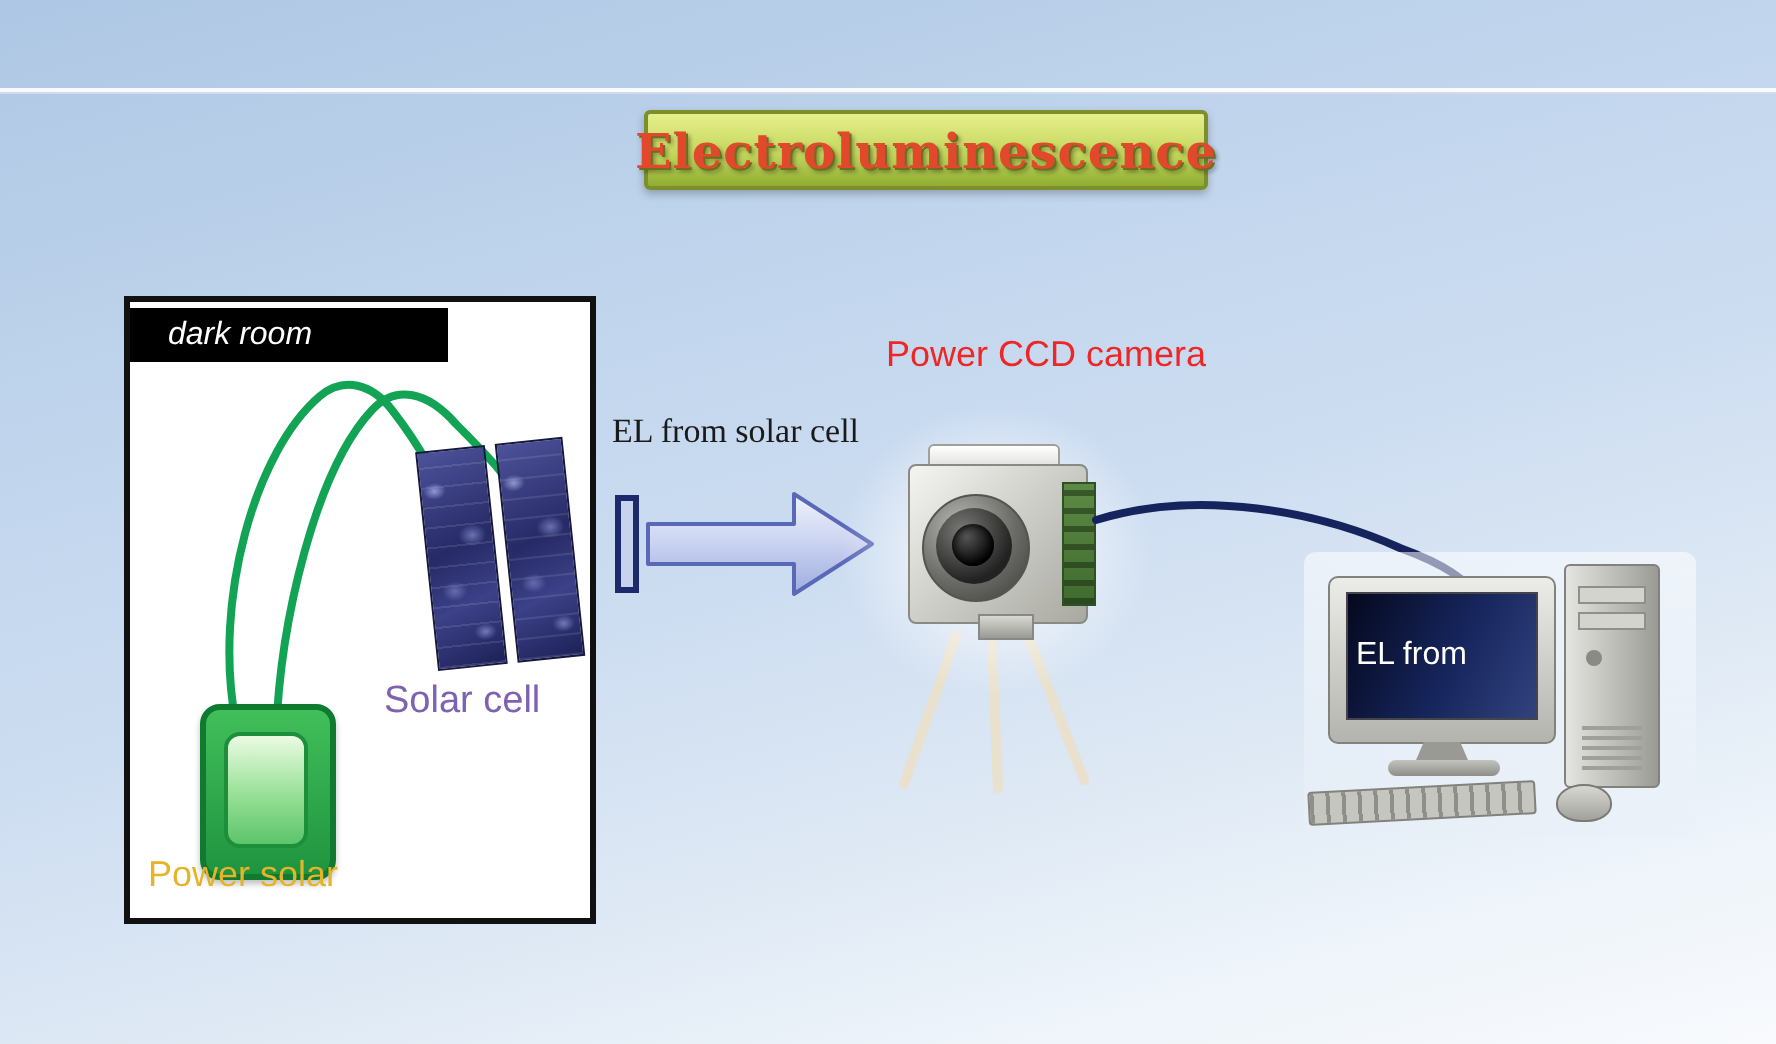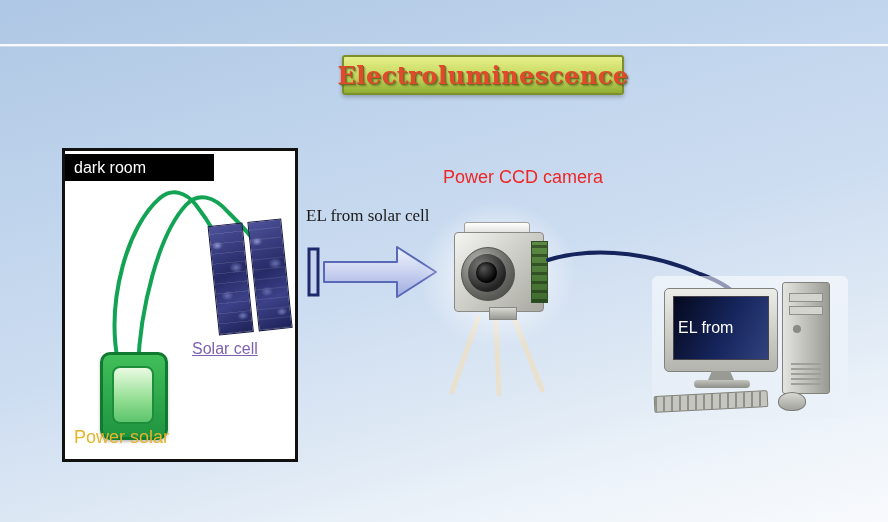--- a/index.html
+++ b/index.html
@@ -10,47 +10,47 @@
   }
   .top-line { position:absolute; left:0; top:44px; width:100%; height:2px;
     background:rgba(255,255,255,.9); border-bottom:1px solid rgba(170,190,215,.5); }
 
   
   .banner {
     position:absolute; left:322px; top:55px; width:278px; height:36px;
     background:linear-gradient(#e6f08b 0%, #c3d65c 55%, #8fae33 100%);
     border:2px solid #7d8f2b; border-radius:3px;
     box-shadow:0 2px 4px rgba(0,0,0,.25);
-    display:flex; align-items:center; justify-content:center;margin-left:20px;
+    display:flex; align-items:center; justify-content:center;
   }
   .banner span {
     font-family:"DejaVu Serif", serif; font-weight:bold; font-size:24px;
     color:#e2492c; letter-spacing:.5px;
     text-shadow:1px 1px 0 #6b6f1f, 2px 2px 2px rgba(0,0,0,.35);
   }
 
   
   .darkroom { position:absolute; left:62px; top:148px; width:230px; height:308px;
     background:#ffffff; border:3px solid #111; }
   .dr-header { position:absolute; left:0; top:3px; width:140px; height:27px;
-    background:#000; color:#fff; font-size:16px; line-height:27px; padding-left:9px; }
+    background:#000; color:#fff; font-size:16px; line-height:27px; padding-left:19px;font-style:italic; }
 
   .wires { position:absolute; left:60px; top:145px; pointer-events:none; }
 
   .solarcell { position:absolute; left:213px; top:222px; width:74px; height:108px;
     display:flex; gap:5px; transform:rotate(-6deg); }
   .panel { width:33px; height:108px; border:1px solid #15183f;
     background:
       radial-gradient(8px 6px at 20% 18%, rgba(172,182,238,.75), transparent 70%),
       radial-gradient(10px 8px at 70% 40%, rgba(150,160,225,.6), transparent 70%),
       radial-gradient(9px 7px at 35% 65%, rgba(140,150,215,.55), transparent 70%),
       radial-gradient(8px 6px at 75% 85%, rgba(160,170,230,.6), transparent 70%),
       repeating-linear-gradient(0deg, rgba(255,255,255,.10) 0 1px, transparent 1px 10px),
       linear-gradient(160deg,#4d529a 0%,#262a66 45%,#3c4188 70%,#1d2158 100%); }
-  .solar-label { position:absolute; left:192px; top:340px; font-size:16px; color:#7e62b0;text-decoration:underline; }
+  .solar-label { position:absolute; left:192px; top:340px; font-size:19px; color:#7e62b0; }
 
   .powersupply { position:absolute; left:100px; top:352px; width:62px; height:82px;
     border-radius:10px; border:3px solid #0f7a30;
     background:linear-gradient(#41bf5a,#1f9440);
     box-shadow:0 2px 3px rgba(0,0,0,.25); }
   .ps-screen { position:absolute; left:9px; top:11px; width:38px; height:54px;
     border-radius:8px; border:2px solid #1d8f3a;
     background:linear-gradient(#eafbe2,#90dd90 60%,#5cc46c); }
   .power-label { position:absolute; left:74px; top:427px; font-size:18px; color:#e4b42a; }
 

